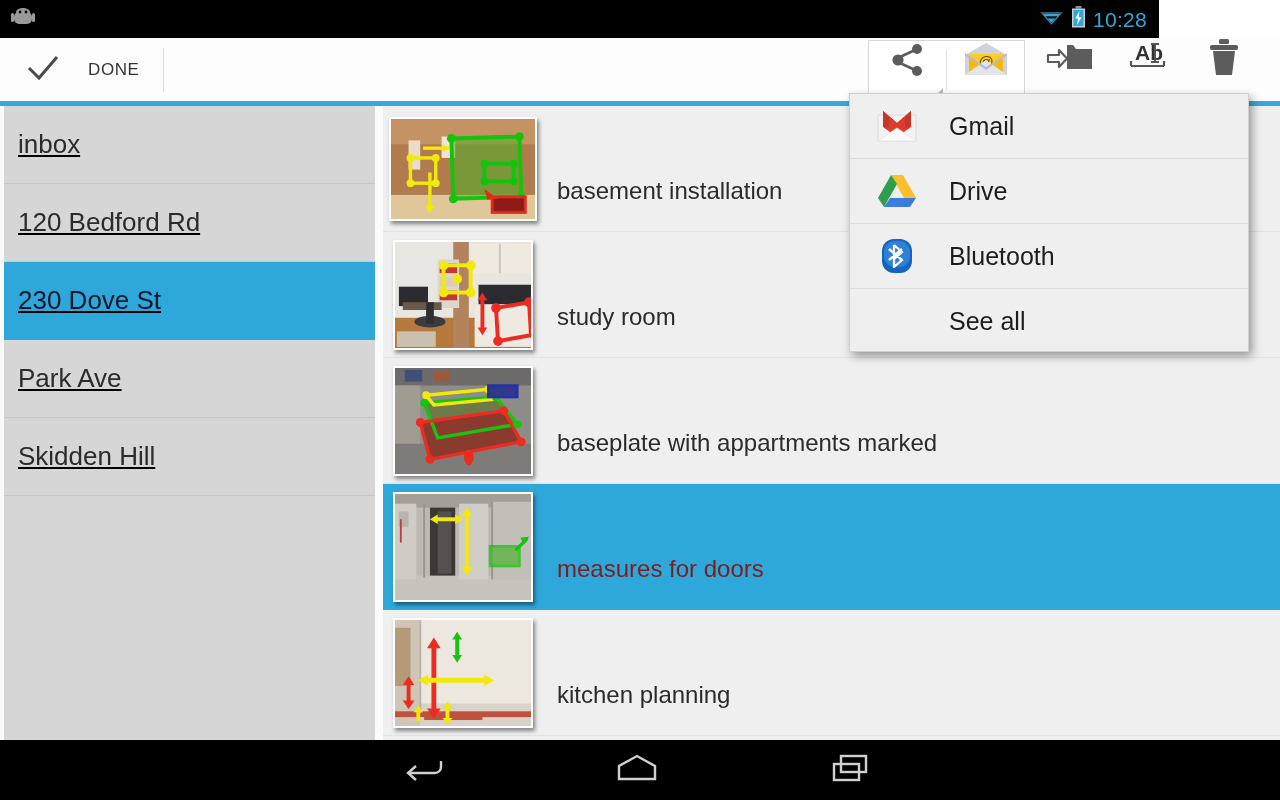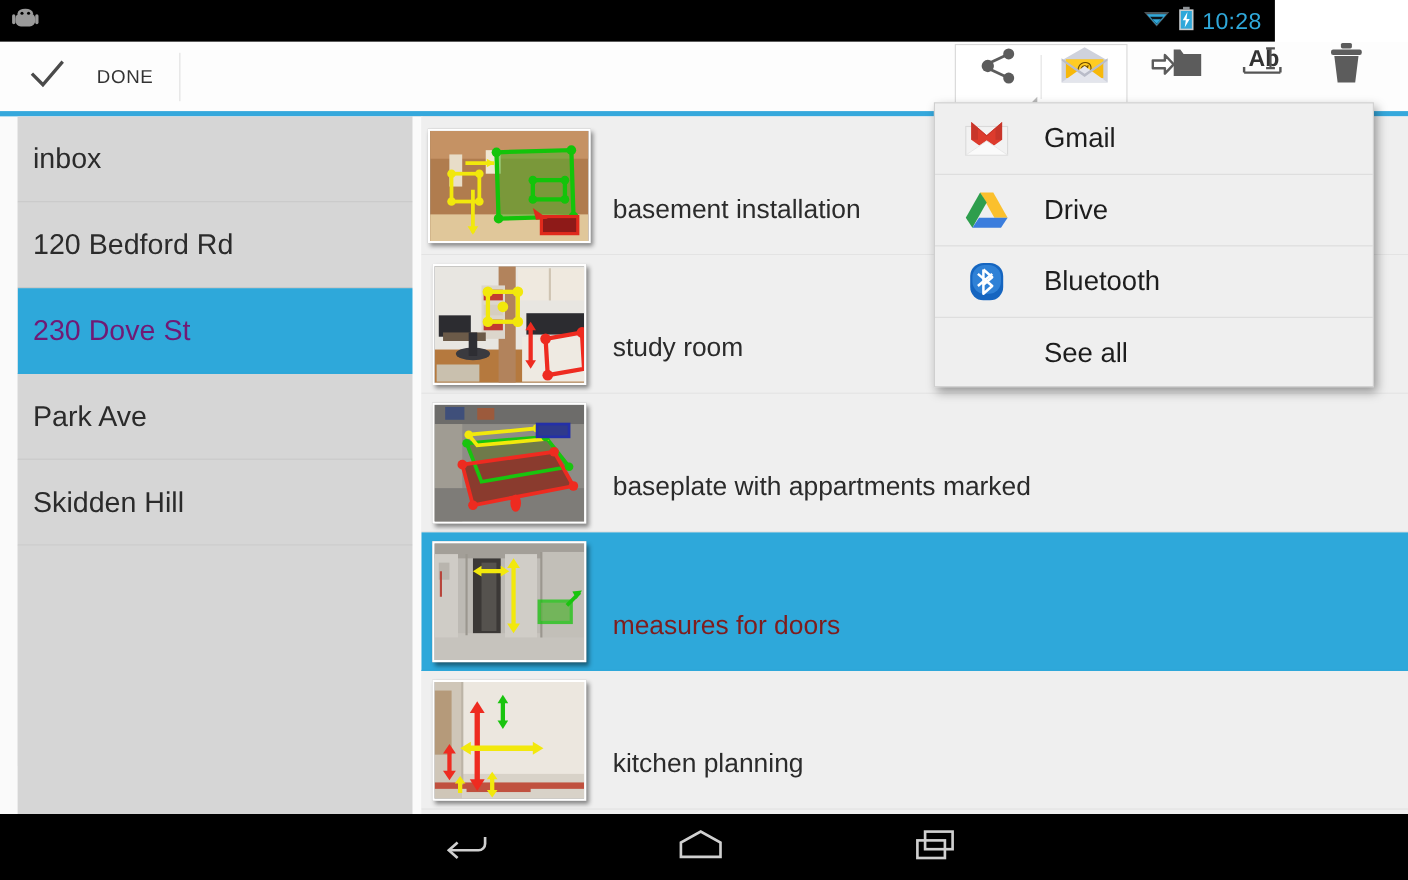--- a/index.html
+++ b/index.html
@@ -59,30 +59,30 @@
   
   #blue-rule {
     position:absolute; left:0; top:101px; width:1280px; height:5px; background:#35a8dc;
   }
 
   
   #content { position:absolute; left:0; top:106px; width:1280px; height:634px; background:#fafafa; }
 
   
   #sidebar {
-    position:absolute; left:16px; top:0; width:383px; height:634px;
-    background:#d6d6d6; overflow:hidden;
+    position:absolute; left:4px; top:0; width:383px; height:634px;
+    background:#d6d6d6; overflow:hidden;text-decoration:underline;
   }
   .side-item {
     height:78px; display:flex; align-items:center; padding-left:14px;
     border-bottom:1px solid #c7c7c7; background:#d6d6d6;
   }
   .side-item .side-label { font-size:26px; color:#2b2b2b; }
   .side-item.selected { background:#2ea8da; border-bottom-color:#2ea8da; }
-  .side-item.selected .side-label { color:#701a75; }
+  .side-item.selected .side-label { color:#0f172a; }
   #sidebar-filler { height:200px; background:#d6d6d6; }
 
   
   #gutter { position:absolute; left:375px; top:0; width:9px; height:634px; background:#fbfbfb; }
 
   
   #doc-list {
     position:absolute; left:383px; top:0; width:897px; height:634px;
     background:#efefef; overflow:hidden;
   }

